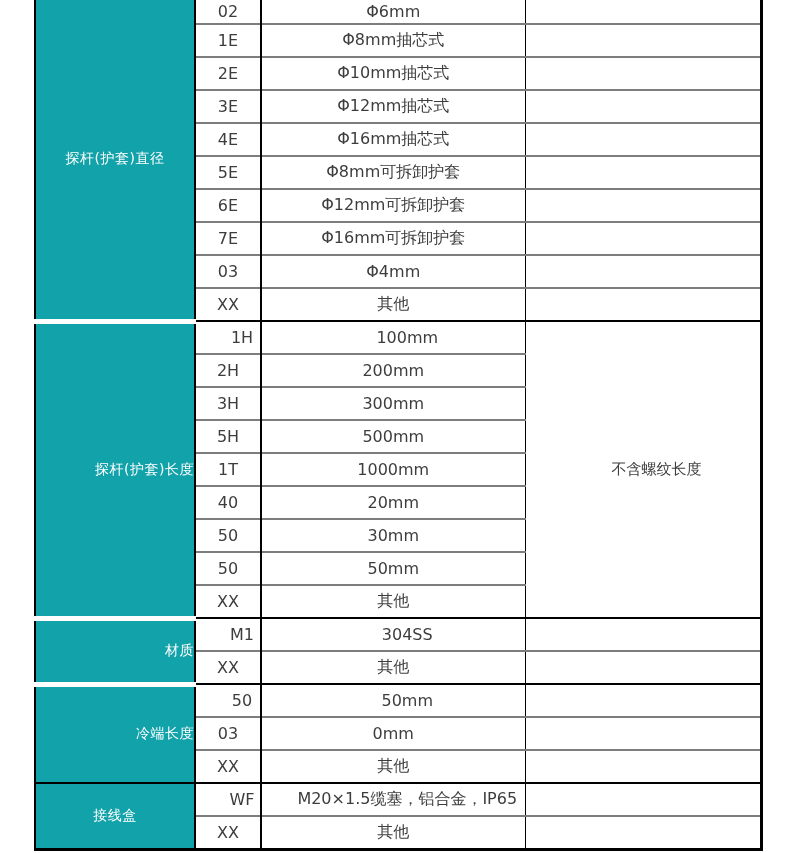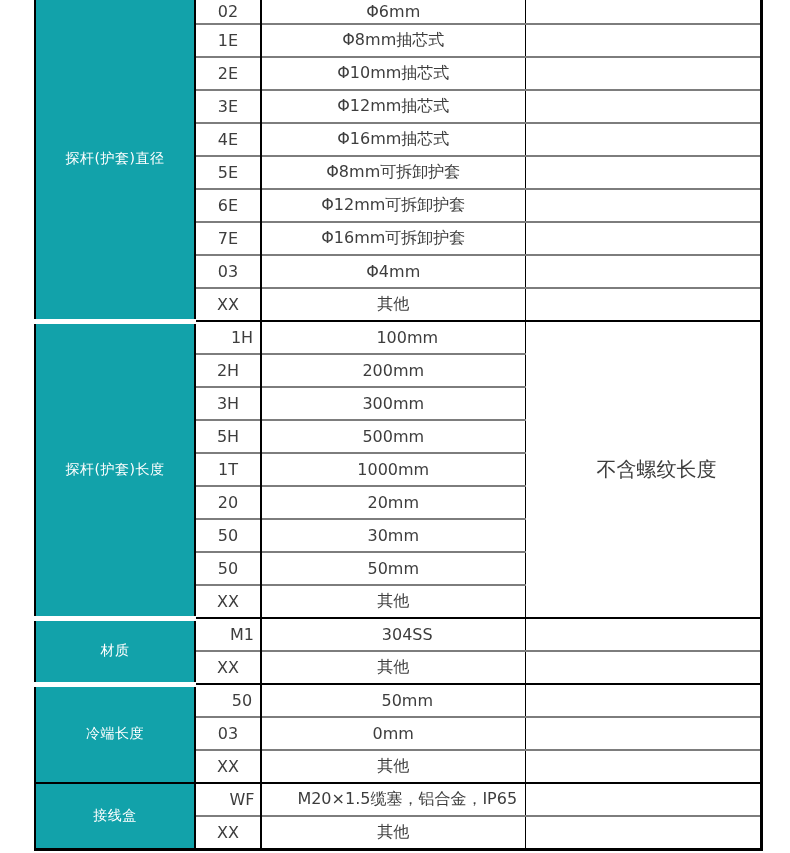--- a/index.html
+++ b/index.html
@@ -40,25 +40,25 @@
   tr.first-row td{height:23px;border-top:none;}
   td.section-start{border-top:2px solid var(--grid-black);padding-left:28px;}
   td.label-cell{
     background:var(--accent);
     color:var(--label-text);
     border-right:2px solid var(--grid-black);
     border-top:none;
     font-size:14px;
     letter-spacing:0.5px;
   }
-  td.label-cell.gap-top{border-top:5px solid #ffffff;}
+  td.label-cell.gap-top{border-top:5px solid #ffffff;text-align:right;}
   td.label-cell.dark-top{border-top:2px solid var(--grid-black);font-family:Liberation Mono, monospace;}
   td.code-cell{border-right:2px solid var(--grid-black);}
   td.desc-cell{border-right:1px solid var(--grid-black);margin-left:20px;}
-  td.note-cell{font-size:20px;}
+  td.note-cell{font-size:15px;}
 </style>
 </head>
 <body>
 
 <div class="table-wrap">
   <table class="spec">
     <colgroup>
       <col class="c-label">
         <col class="c-code">
         <col class="c-desc">
@@ -132,21 +132,21 @@
         </tr>
         <tr>
           <td class="code-cell">5H</td>
           <td class="desc-cell">500mm</td>
         </tr>
         <tr>
           <td class="code-cell">1T</td>
           <td class="desc-cell">1000mm</td>
         </tr>
         <tr>
-          <td class="code-cell">20</td>
+          <td class="code-cell">40</td>
           <td class="desc-cell">20mm</td>
         </tr>
         <tr>
           <td class="code-cell">50</td>
           <td class="desc-cell">30mm</td>
         </tr>
         <tr>
           <td class="code-cell">50</td>
           <td class="desc-cell">50mm</td>
         </tr>

